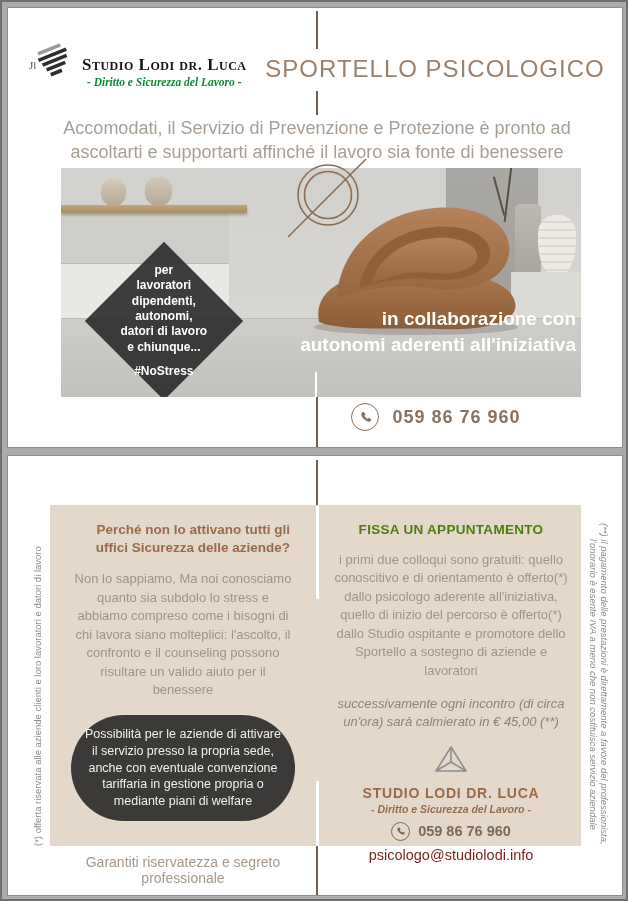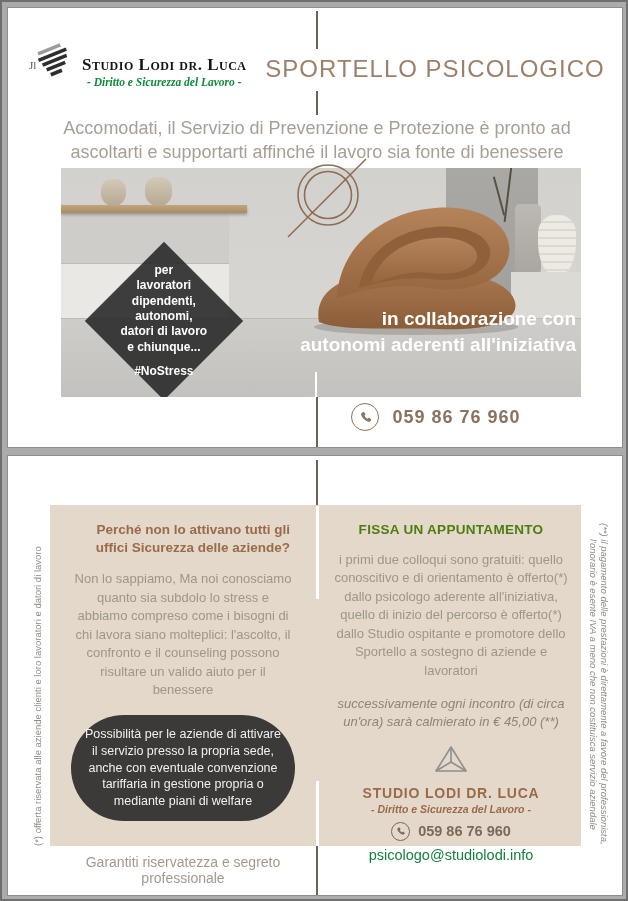--- a/index.html
+++ b/index.html
@@ -51,21 +51,21 @@
   .back-right { position:absolute; left:313px; top:49px; width:260px; text-align:center; }
   .br-heading { margin-top:17px; font-size:13.5px; font-weight:700; letter-spacing:0.3px; color:#4d7c0f; }
   .br-body { margin:14px 8px 0; font-size:13px; color:#9d968d; line-height:1.42; }
   .br-note { margin:15px 2px 0; font-size:13px; font-style:italic; color:#8b857d; line-height:1.4; }
   .br-logo { margin-top:12px; }
   .br-name { margin-top:3px; font-size:14px; font-weight:700; letter-spacing:0.8px; color:#9a6b4a; }
   .br-tag { margin-top:2px; font-size:10.5px; font-weight:700; font-style:italic; color:#9a6b4a; }
   .br-addr { margin-top:8px; font-size:14.5px; color:#57514b; }
   .br-phone { margin-top:7px; display:flex; align-items:center; justify-content:center; gap:8px; font-size:14.5px; font-weight:700; color:#7c6a59; }
   .phone-badge-sm { width:19px; height:19px; border:1.3px solid #7c6a59; border-radius:50%; box-sizing:border-box; display:flex; align-items:center; justify-content:center; }
-  .br-email { margin-top:6px; font-size:14.5px; color:#15803d; }
+  .br-email { margin-top:6px; font-size:14.5px; color:#7f1d1d; }
   .footer-left { position:absolute; left:42px; top:398px; width:266px; text-align:center; font-size:14px; color:#a5988b; }
   .footer-right { position:absolute; left:318px; top:387px; width:252px; text-align:center; font-size:10px; line-height:1.4; color:#908b84; }
   .vnote-left { position:absolute; left:24px; top:40px; height:400px; writing-mode:vertical-rl; transform:rotate(180deg); font-size:9.5px; color:#8f8a83; text-align:center; }
   .vnote-right { position:absolute; right:12px; top:18px; height:420px; writing-mode:vertical-rl; font-size:9.5px; font-style:italic; color:#8f8a83; text-align:center; }
 </style>
 </head>
 <body>
 
 <div class="canvas">
 

